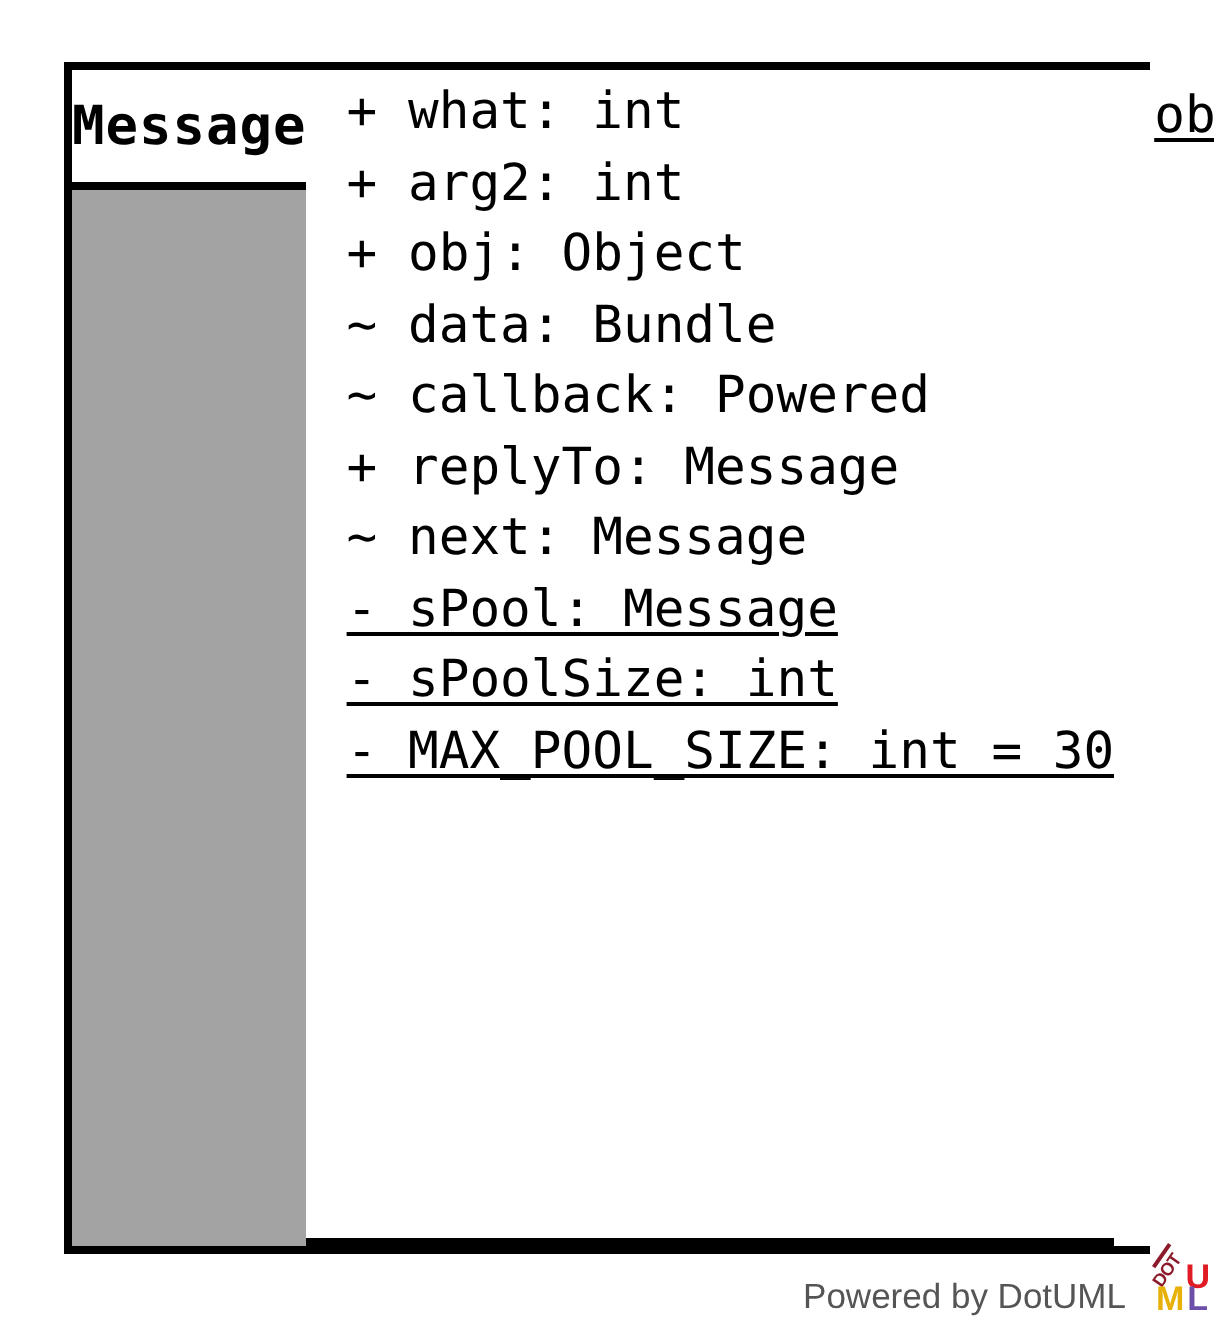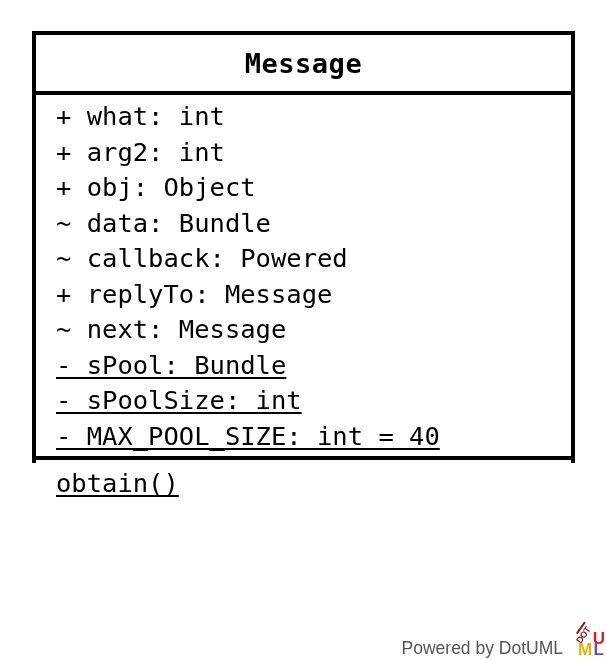--- a/index.html
+++ b/index.html
@@ -14,26 +14,26 @@
     overflow: hidden;
     font-family: "DejaVu Sans Mono", monospace;
   }
 
   
   #uml-class-box {
     position: absolute;
     left: 32px;
     top: 31px;
     width: 543px;
-    height: 432px;
+    height: 596px;
     box-sizing: border-box;
     border: 4px solid #000000;
     background: #a3a3a3;
     display: flex;
-    flex-direction: column;
+    flex-direction: row;
   }
 
   
   #class-name-compartment {
     height: 56px;
     min-height: 56px;
     border-bottom: 4px solid #000000;
     display: flex;
     align-items: center;
     justify-content: center;
@@ -157,23 +157,23 @@
 
   <div id="attributes-compartment">
 
   <div class="member-row"><span class="member-text">+ what: int</span></div>
       <div class="member-row"><span class="member-text">+ arg2: int</span></div>
       <div class="member-row"><span class="member-text">+ obj: Object</span></div>
       <div class="member-row"><span class="member-text">~ data: Bundle</span></div>
       <div class="member-row"><span class="member-text">~ callback: Powered</span></div>
       <div class="member-row"><span class="member-text">+ replyTo: Message</span></div>
       <div class="member-row"><span class="member-text">~ next: Message</span></div>
-      <div class="member-row is-static"><span class="member-text">- sPool: Bundle</span></div>
+      <div class="member-row is-static"><span class="member-text">- sPool: Message</span></div>
       <div class="member-row is-static"><span class="member-text">- sPoolSize: int</span></div>
-      <div class="member-row is-static"><span class="member-text">- MAX_POOL_SIZE: int = 40</span></div>
+      <div class="member-row is-static"><span class="member-text">- MAX_POOL_SIZE: int = 30</span></div>
     </div>
 
   <div id="operations-compartment">
 
   <div class="member-row is-static"><span class="member-text">obtain()</span></div>
     </div>
 
 </div>
 
 <div id="watermark">

